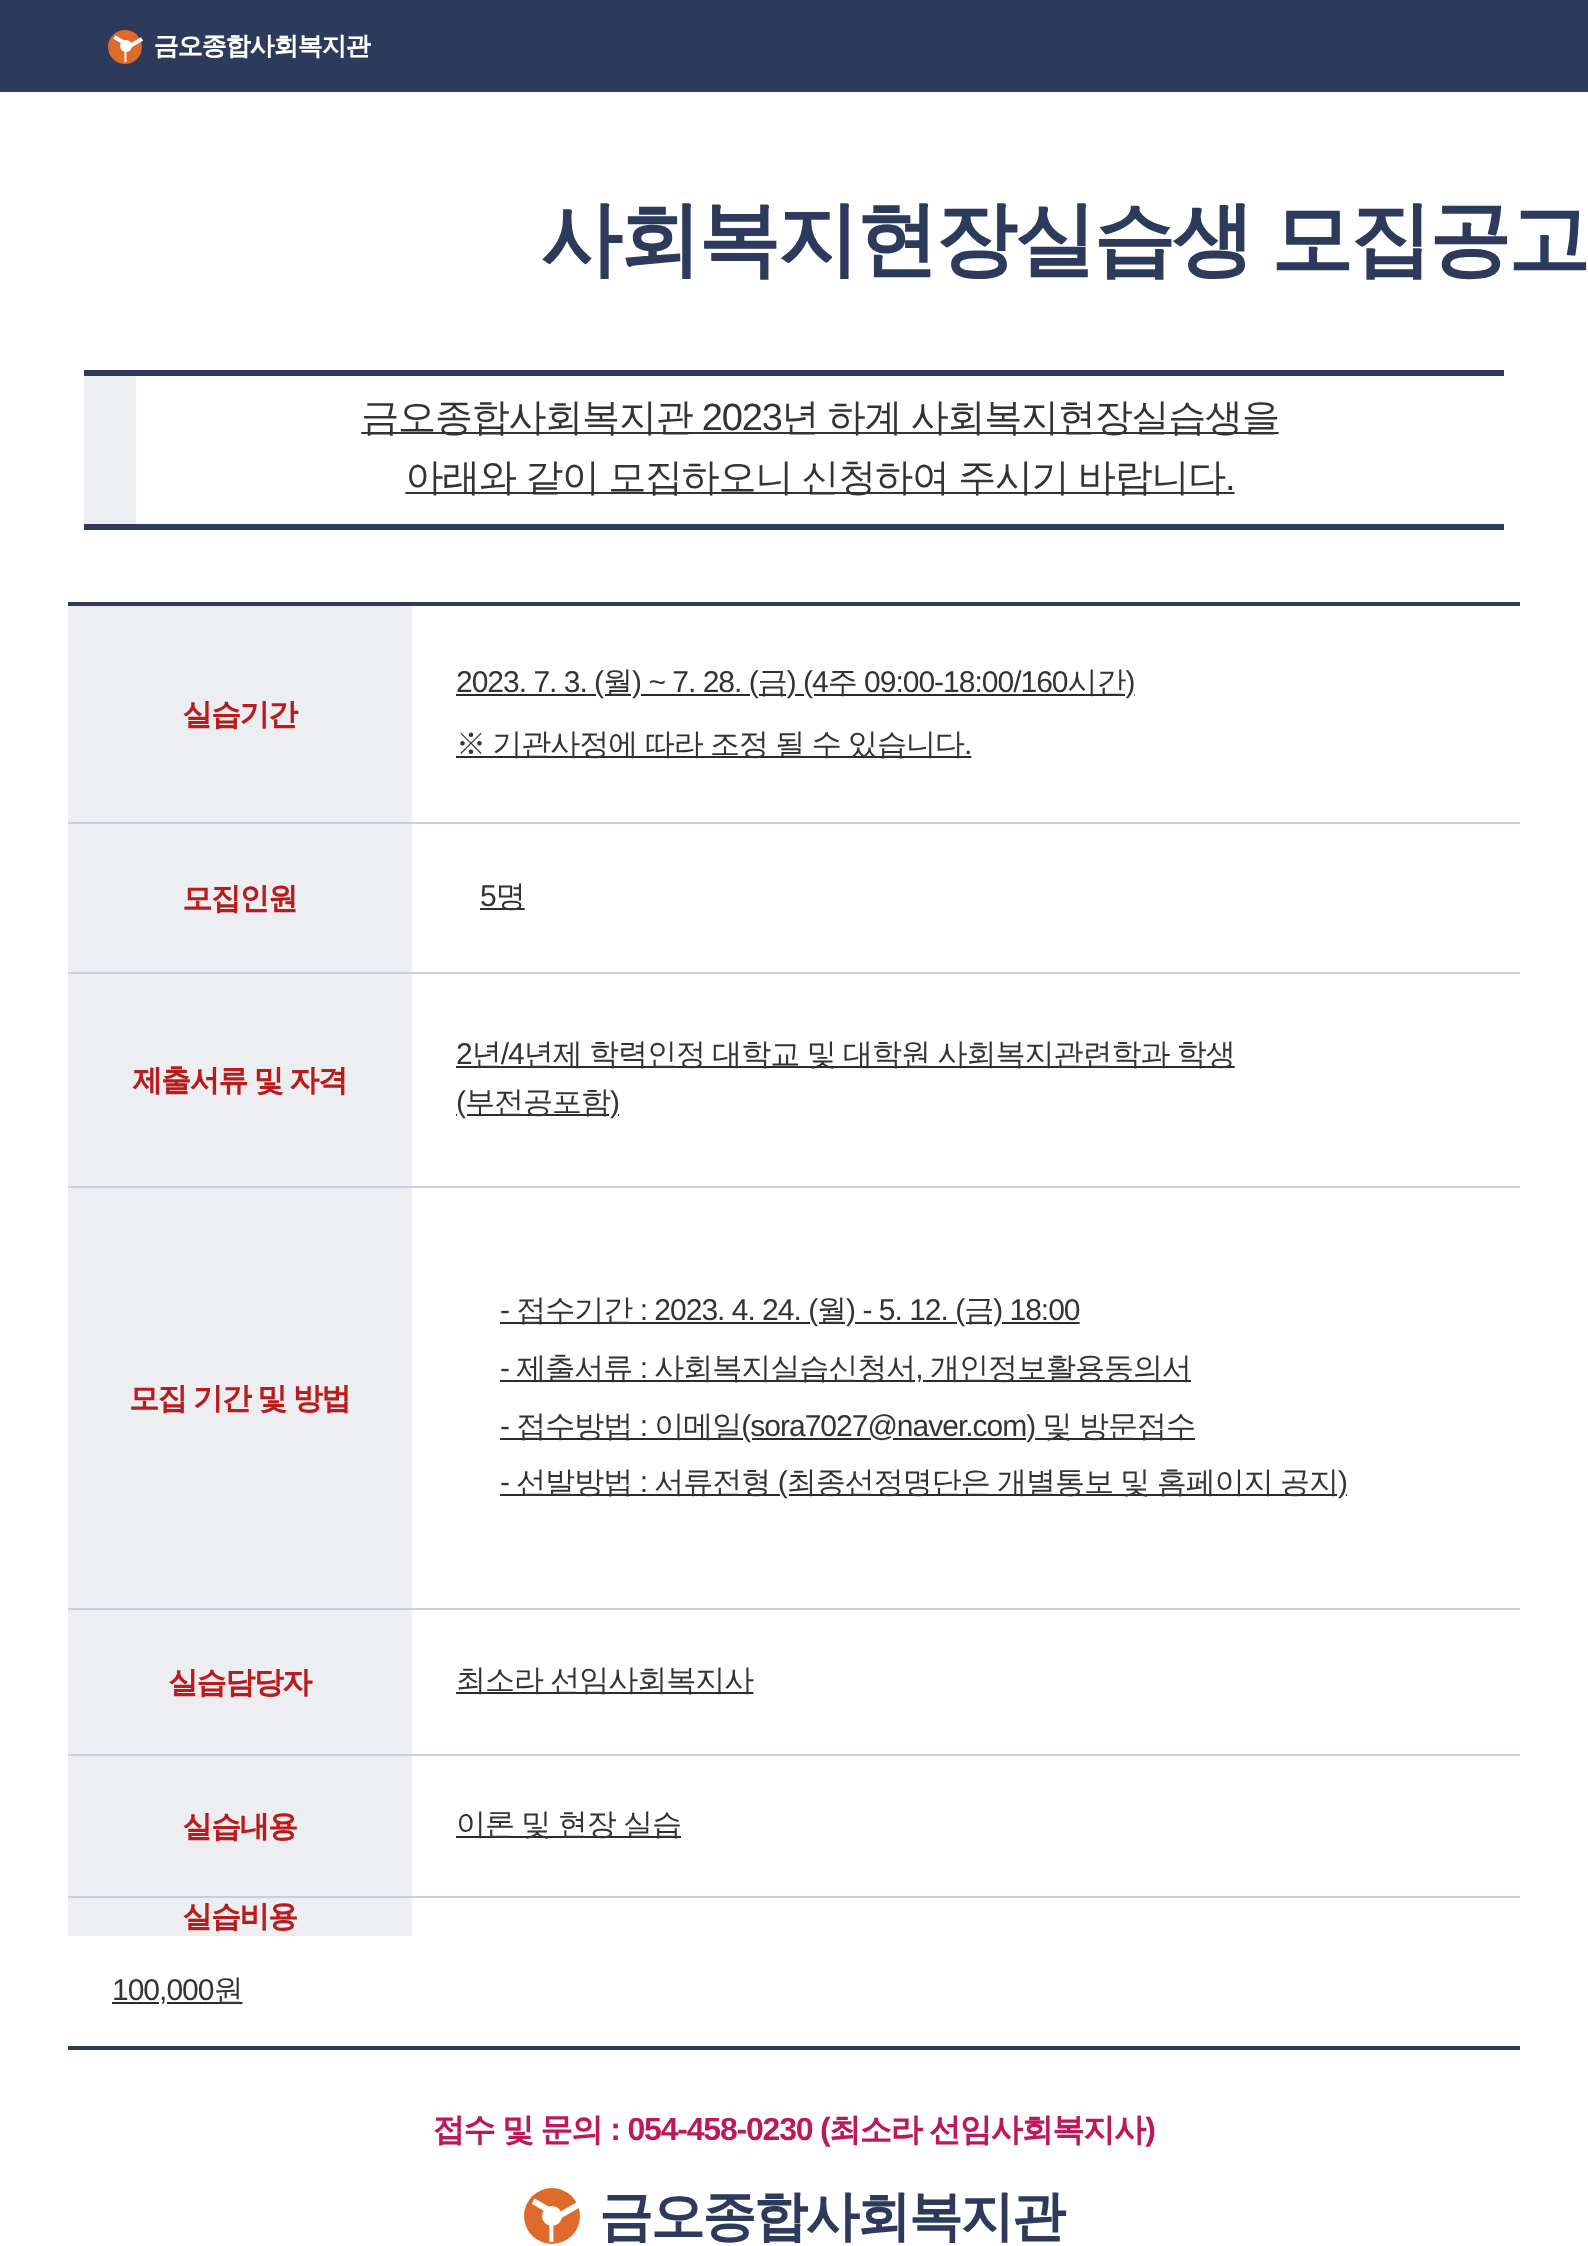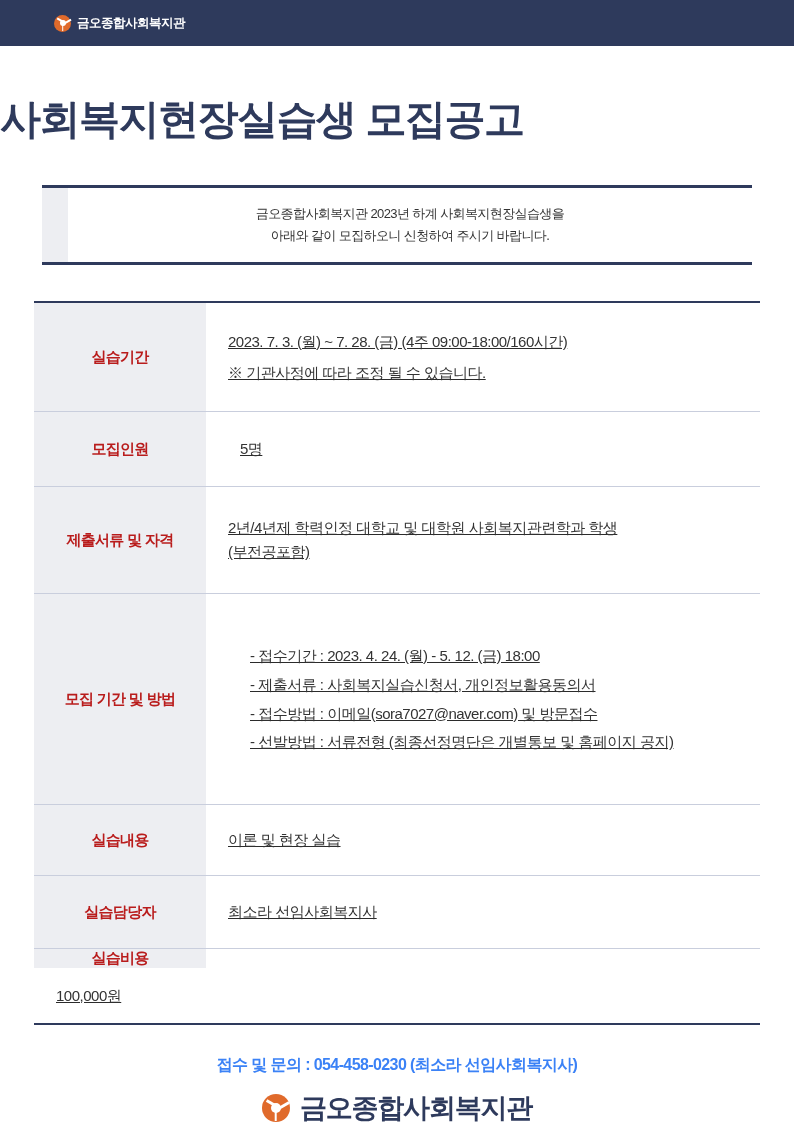--- a/index.html
+++ b/index.html
@@ -78,21 +78,21 @@
   .topbar-text {
     color: #ffffff;
     font-size: 12.5px;
     font-weight: bold;
     letter-spacing: -0.5px;
     white-space: nowrap;
   }
 
   
   .title {
-    text-align: left;
+    text-align: right;
     font-size: 41px;
     font-weight: bold;
     color: #2e3a5c;
     letter-spacing: -1.5px;
     margin-top: 46px;
   }
 
   
   .intro-wrap {
     margin: 38px 42px 0 42px;
@@ -109,24 +109,25 @@
   }
   .intro-body {
     flex: 1;
     display: flex;
     flex-direction: column;
     align-items: center;
     justify-content: center;
     gap: 4px;
   }
   .intro-line {
-    font-size: 13px;
+    font-size: 19px;
     color: #333333;
     letter-spacing: -0.6px;
     line-height: 1.35;
+    text-decoration: underline;
   }
 
   
   .tbl {
     margin: 36px 34px 0 34px;
     border-top: 2px solid #2e3a5c;
     border-collapse: collapse;
     width: 726px;
   }
   .row {
@@ -180,21 +181,21 @@
   .r-fee    { height: 74px; flex-direction: column; }
   .r-apply .cell-value { gap: 7px; margin-left: 22px; }
   .r-target .cell-value { gap: 2px; }
 
   
   .footer-contact {
     margin-top: 30px;
     text-align: center;
     font-size: 16px;
     font-weight: bold;
-    color: #3b82f6;
+    color: #be185d;
     letter-spacing: -0.6px;
   }
   .footer-logo {
     margin-top: 14px;
     display: flex;
     align-items: center;
     justify-content: center;
     gap: 10px;
   }
   .footer-logo .logo-mark {
@@ -271,31 +272,31 @@
   <div class="row r-apply">
     <div class="cell-label">모집 기간 및 방법</div>
     <div class="cell-value">
       <div class="v-line">- 접수기간 : 2023. 4. 24. (월) - 5. 12. (금) 18:00</div>
       <div class="v-line">- 제출서류 : 사회복지실습신청서, 개인정보활용동의서</div>
       <div class="v-line">- 접수방법 : 이메일(sora7027@naver.com) 및 방문접수</div>
       <div class="v-line">- 선발방법 : 서류전형 (최종선정명단은 개별통보 및 홈페이지 공지)</div>
     </div>
   </div>
 
+  <div class="row r-staff">
+    <div class="cell-label">실습담당자</div>
+    <div class="cell-value">
+      <div class="v-line">최소라 선임사회복지사</div>
+    </div>
+  </div>
+
   <div class="row r-content">
     <div class="cell-label">실습내용</div>
     <div class="cell-value">
       <div class="v-line">이론 및 현장 실습</div>
-    </div>
-  </div>
-
-  <div class="row r-staff">
-    <div class="cell-label">실습담당자</div>
-    <div class="cell-value">
-      <div class="v-line">최소라 선임사회복지사</div>
     </div>
   </div>
 
   <div class="row r-fee">
     <div class="cell-label">실습비용</div>
     <div class="cell-value">
       <div class="v-line">100,000원</div>
     </div>
   </div>
 

